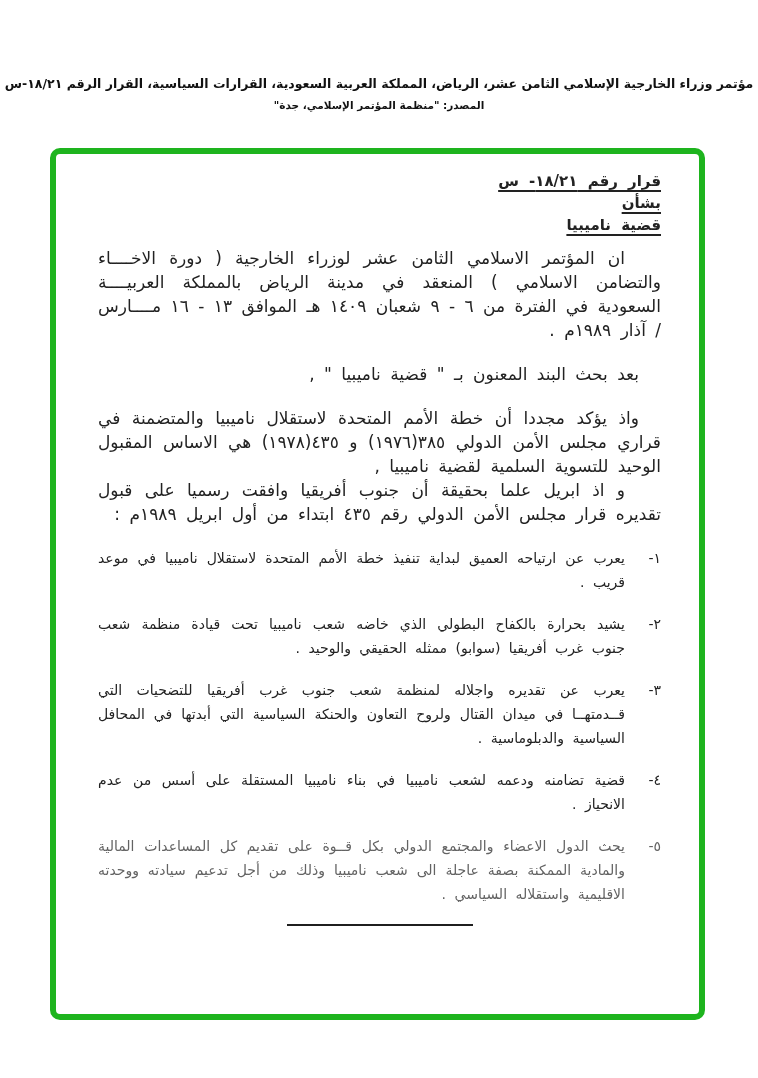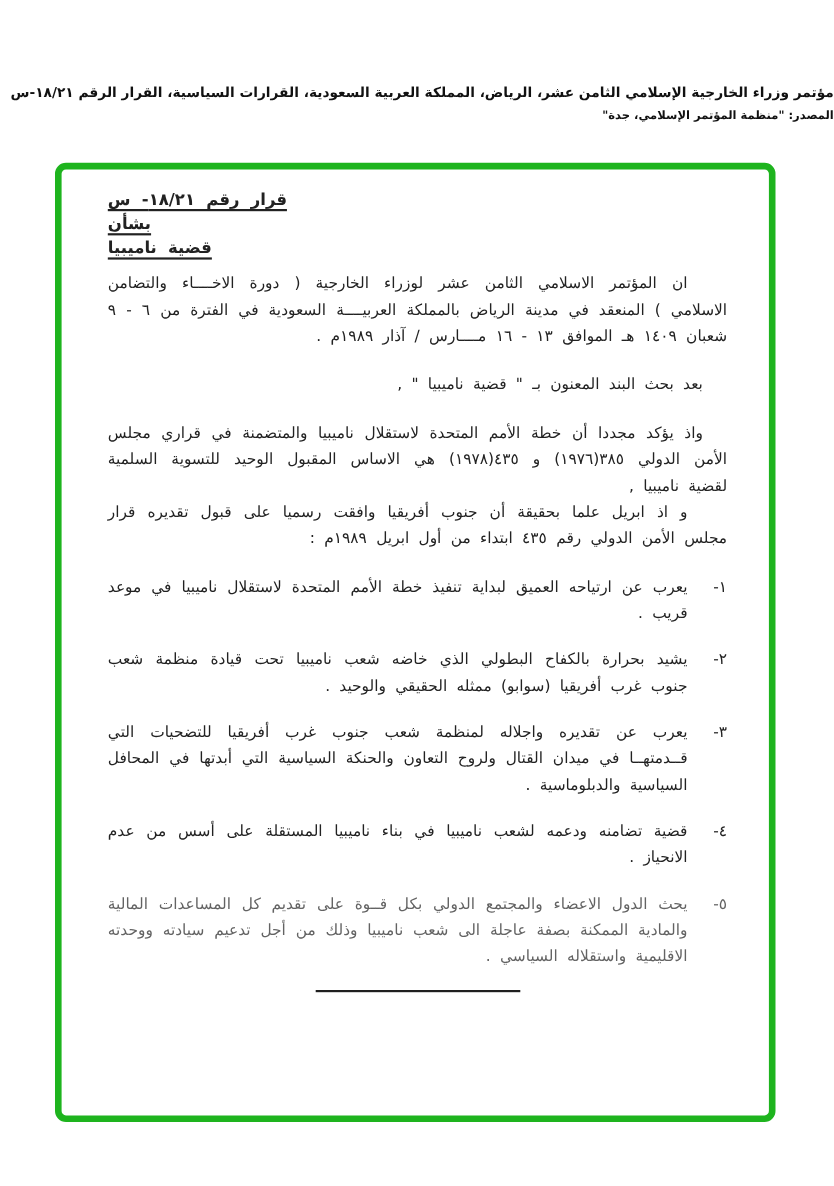--- a/index.html
+++ b/index.html
@@ -1,32 +1,32 @@
 <!DOCTYPE html>
 <html lang="ar"><head>
 <meta charset="utf-8">
 <style>
   html,body{margin:0;padding:0;}
   body{
     width:758px;height:1078px;background:#ffffff;position:relative;
     font-family:"DejaVu Sans",sans-serif;color:#222222;overflow:hidden;
   }
-  .header{position:absolute;top:76px;left:0;width:758px;text-align:right;direction:rtl;}
+  .header{position:absolute;top:76px;left:0;width:758px;text-align:center;direction:rtl;}
   .header-line1{font-size:12.5px;font-weight:bold;white-space:nowrap;color:#111;}
   .header-line2{font-size:10.5px;font-weight:bold;margin-top:8px;color:#111;}
   .frame{
     position:absolute;left:50px;top:148px;width:655px;height:872px;
     box-sizing:border-box;border:6px solid #1eb41e;border-radius:10px;
     padding:14px 38px 10px 42px;overflow:hidden;background:#fff;
   }
   .doc{direction:rtl;text-align:right;}
-  .title{text-align:left;font-weight:bold;font-size:15px;line-height:22px;margin-top:2px;word-spacing:5px;}
+  .title{text-align:right;font-weight:bold;font-size:15px;line-height:22px;margin-top:2px;word-spacing:5px;}
   .u{text-decoration:underline;text-underline-offset:4px;text-decoration-thickness:1.5px;}
   .para{
-    font-size:14px;line-height:24px;text-align:justify;margin:20px 0 0 0;
+    font-size:17px;line-height:24px;text-align:justify;margin:20px 0 0 0;
     word-spacing:4px;text-indent:22px;
   }
   .para.deep{text-indent:36px;}
   .para.first{margin-top:10px;}
   .para.tight{margin-top:0;}
   .lead{text-underline-offset:4px;text-decoration-thickness:1.5px;}
   .items{margin-top:20px;}
   .item{display:flex;direction:rtl;font-size:14px;line-height:24px;margin-top:18px;word-spacing:4px;}
   .item:first-child{margin-top:0;}
   .num{flex:none;width:36px;}

